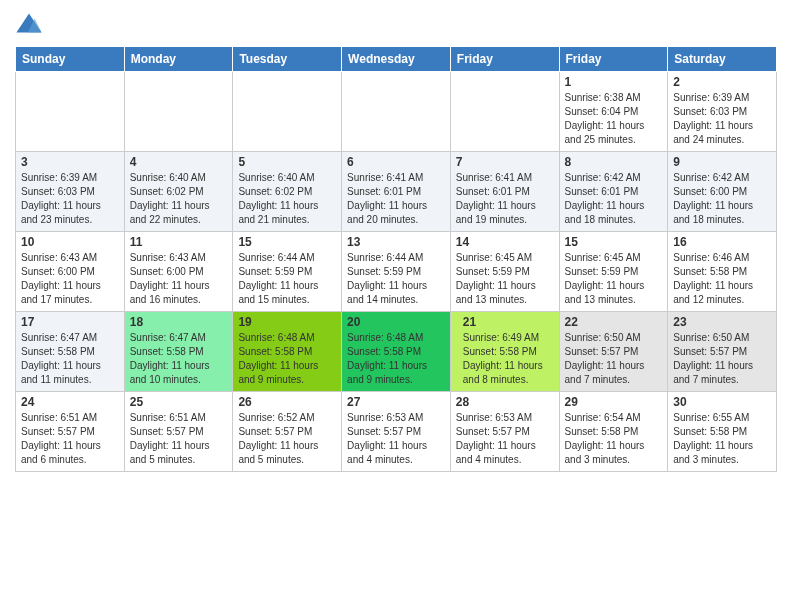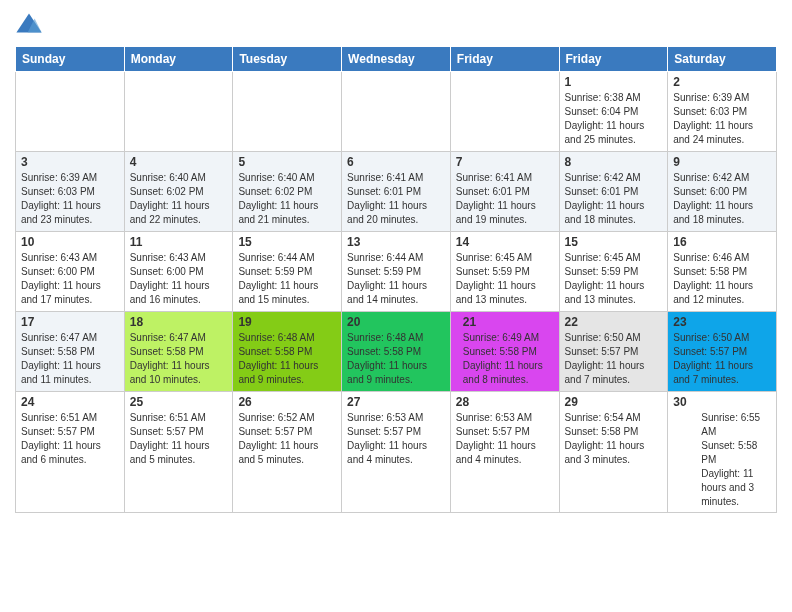--- a/index.html
+++ b/index.html
@@ -233,51 +233,51 @@
 Daylight: 11 hours and 12 minutes.</div>
           </td>
         </tr>
         <tr>
           <td style="background: rgb(240, 244, 248);">
             <span class="day-number">17</span>
             <div class="day-info" style="white-space: pre-line;">Sunrise: 6:47 AM
 Sunset: 5:58 PM
 Daylight: 11 hours and 11 minutes.</div>
           </td>
-          <td style="background: #bef264;">
+          <td style="background: #86efac;">
             <span class="day-number">18</span>
             <div class="day-info" style="white-space: pre-line;">Sunrise: 6:47 AM
 Sunset: 5:58 PM
 Daylight: 11 hours and 10 minutes.</div>
           </td>
           <td style="background: #84cc16;">
             <span class="day-number">19</span>
             <div class="day-info" style="white-space: pre-line;">Sunrise: 6:48 AM
 Sunset: 5:58 PM
 Daylight: 11 hours and 9 minutes.</div>
           </td>
           <td style="background: #22c55e;">
             <span class="day-number">20</span>
             <div class="day-info" style="white-space: pre-line;">Sunrise: 6:48 AM
 Sunset: 5:58 PM
 Daylight: 11 hours and 9 minutes.</div>
           </td>
-          <td style="background: #d946ef; padding-left: 12px;">
+          <td style="background: #bef264; padding-left: 12px;">
             <span class="day-number">21</span>
             <div class="day-info" style="white-space: pre-line;">Sunrise: 6:49 AM
 Sunset: 5:58 PM
 Daylight: 11 hours and 8 minutes.</div>
           </td>
           <td style="background: #e5e5e5;">
             <span class="day-number">22</span>
             <div class="day-info" style="white-space: pre-line;">Sunrise: 6:50 AM
 Sunset: 5:57 PM
 Daylight: 11 hours and 7 minutes.</div>
           </td>
-          <td style="background: #0ea5e9;">
+          <td style="background: #e5e5e5;">
             <span class="day-number">23</span>
             <div class="day-info" style="white-space: pre-line;">Sunrise: 6:50 AM
 Sunset: 5:57 PM
 Daylight: 11 hours and 7 minutes.</div>
           </td>
         </tr>
         <tr>
           <td>
             <span class="day-number">24</span>
             <div class="day-info" style="white-space: pre-line;">Sunrise: 6:51 AM
@@ -309,20 +309,20 @@
 Daylight: 11 hours and 4 minutes.</div>
           </td>
           <td>
             <span class="day-number">29</span>
             <div class="day-info" style="white-space: pre-line;">Sunrise: 6:54 AM
 Sunset: 5:58 PM
 Daylight: 11 hours and 3 minutes.</div>
           </td>
           <td>
             <span class="day-number">30</span>
-            <div class="day-info" style="white-space: pre-line; margin-left: 28px;">Sunrise: 6:55 AM
+            <div class="day-info" style="white-space: pre-line;">Sunrise: 6:55 AM
 Sunset: 5:58 PM
 Daylight: 11 hours and 3 minutes.</div>
           </td>
         </tr>
       </tbody>
   </table>
 </div>
 
 </body></html>

